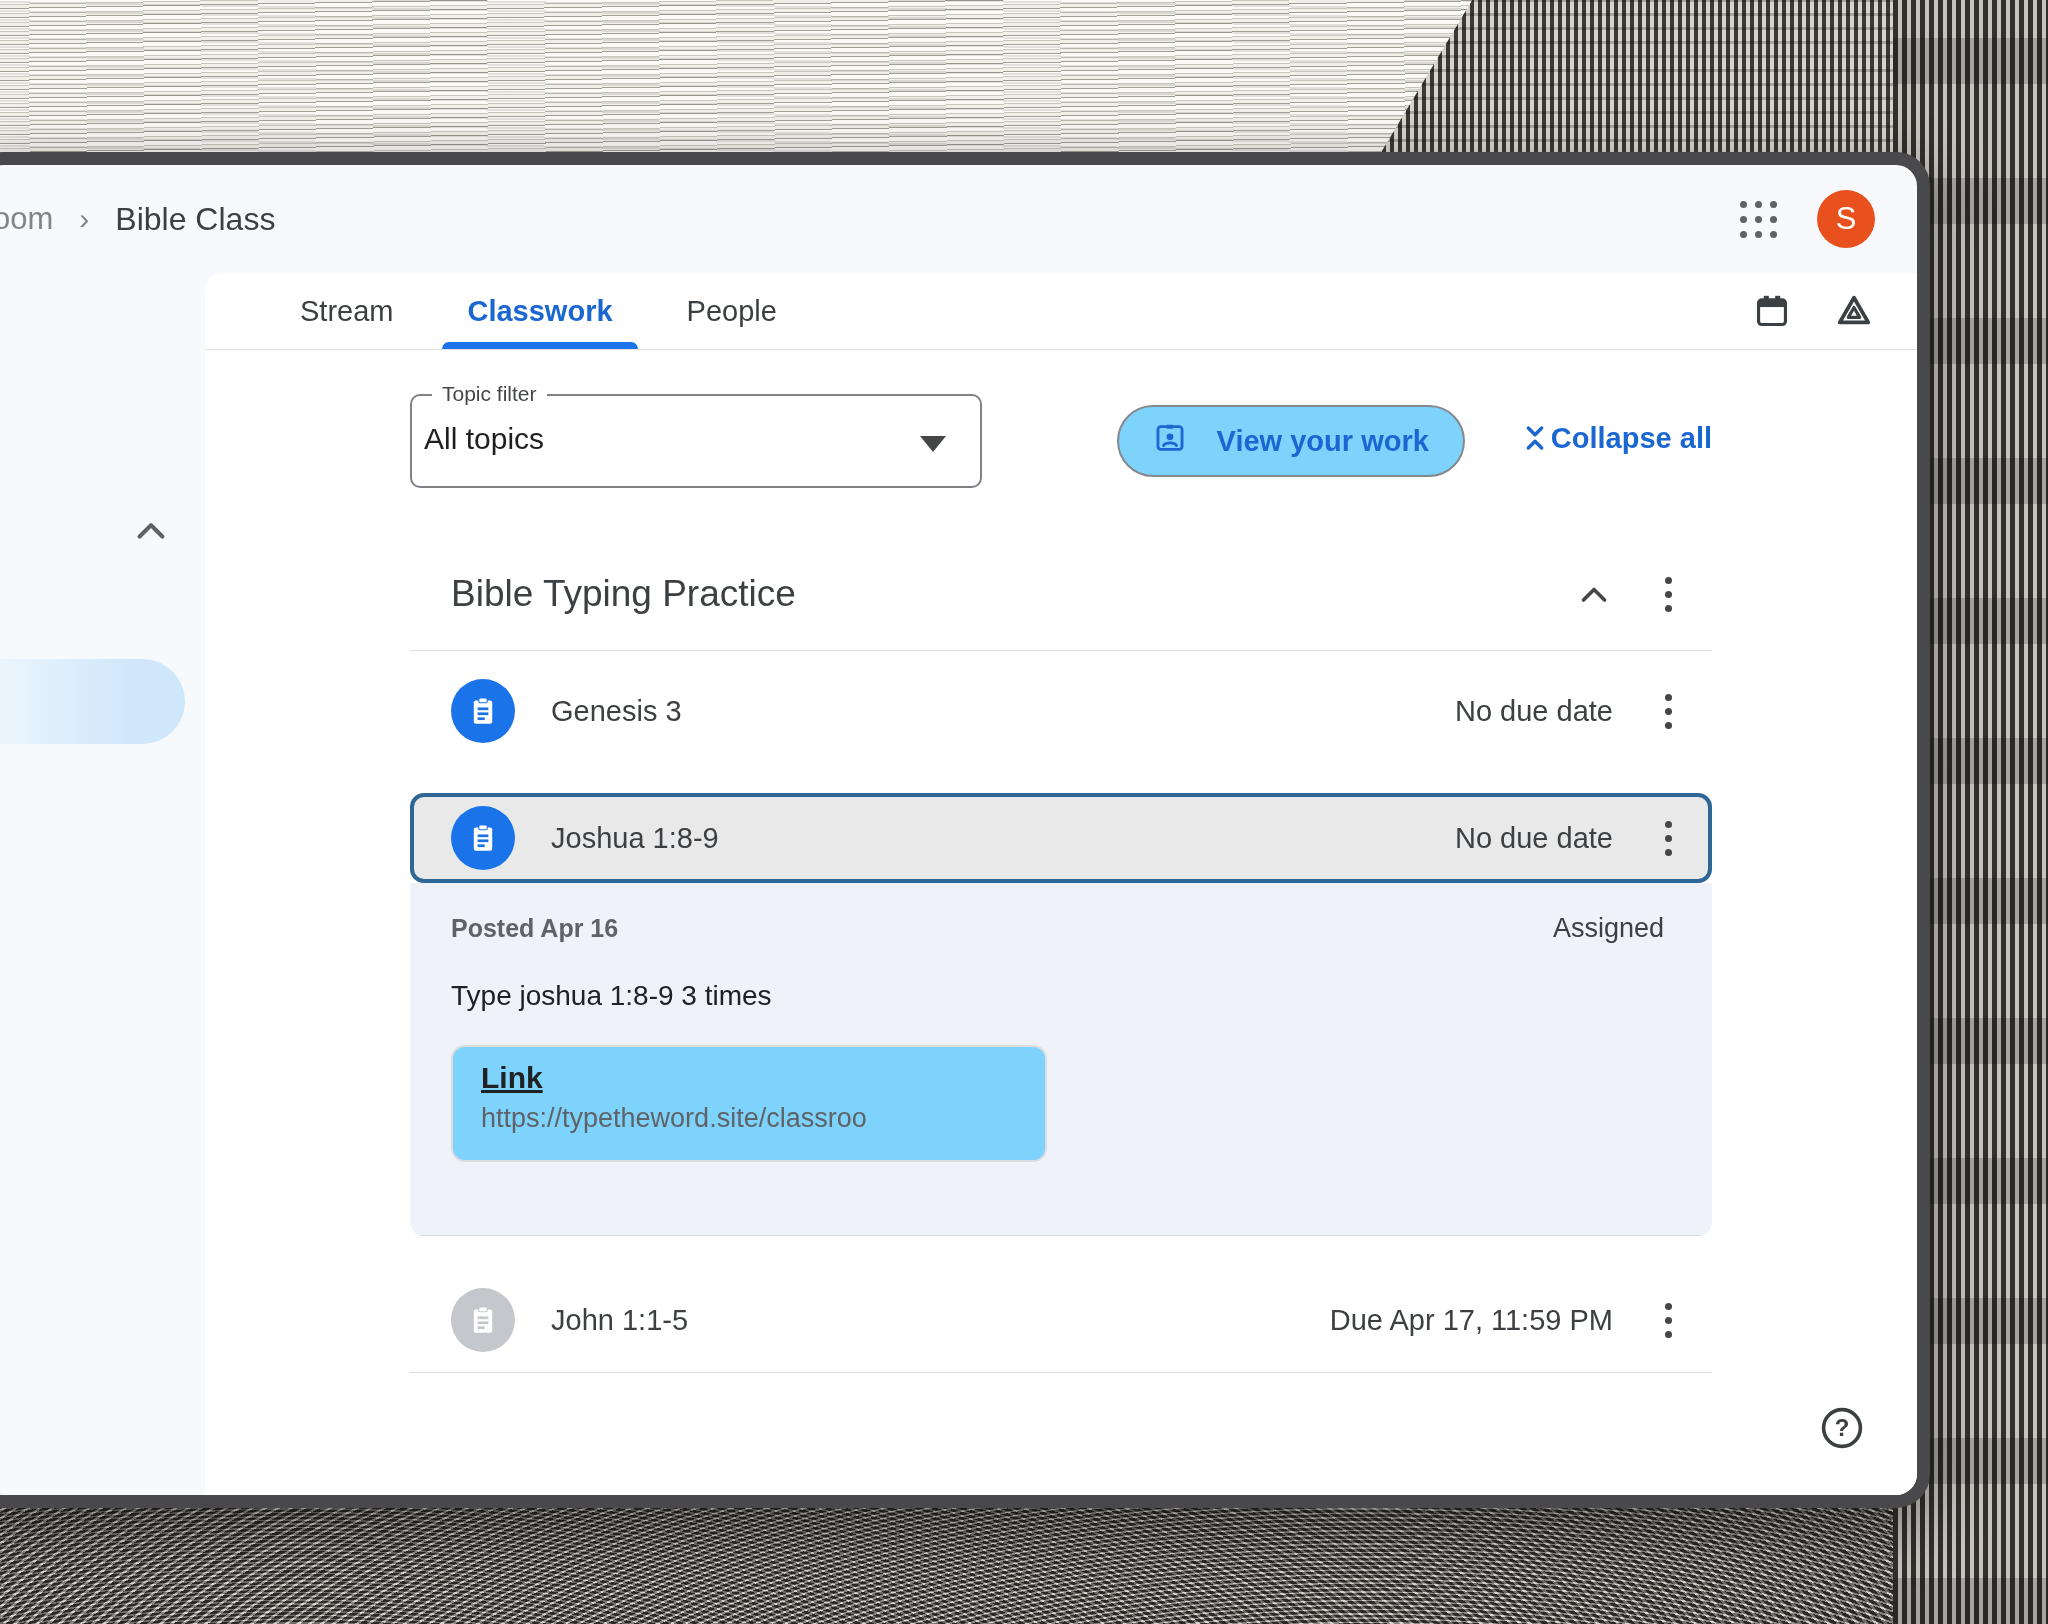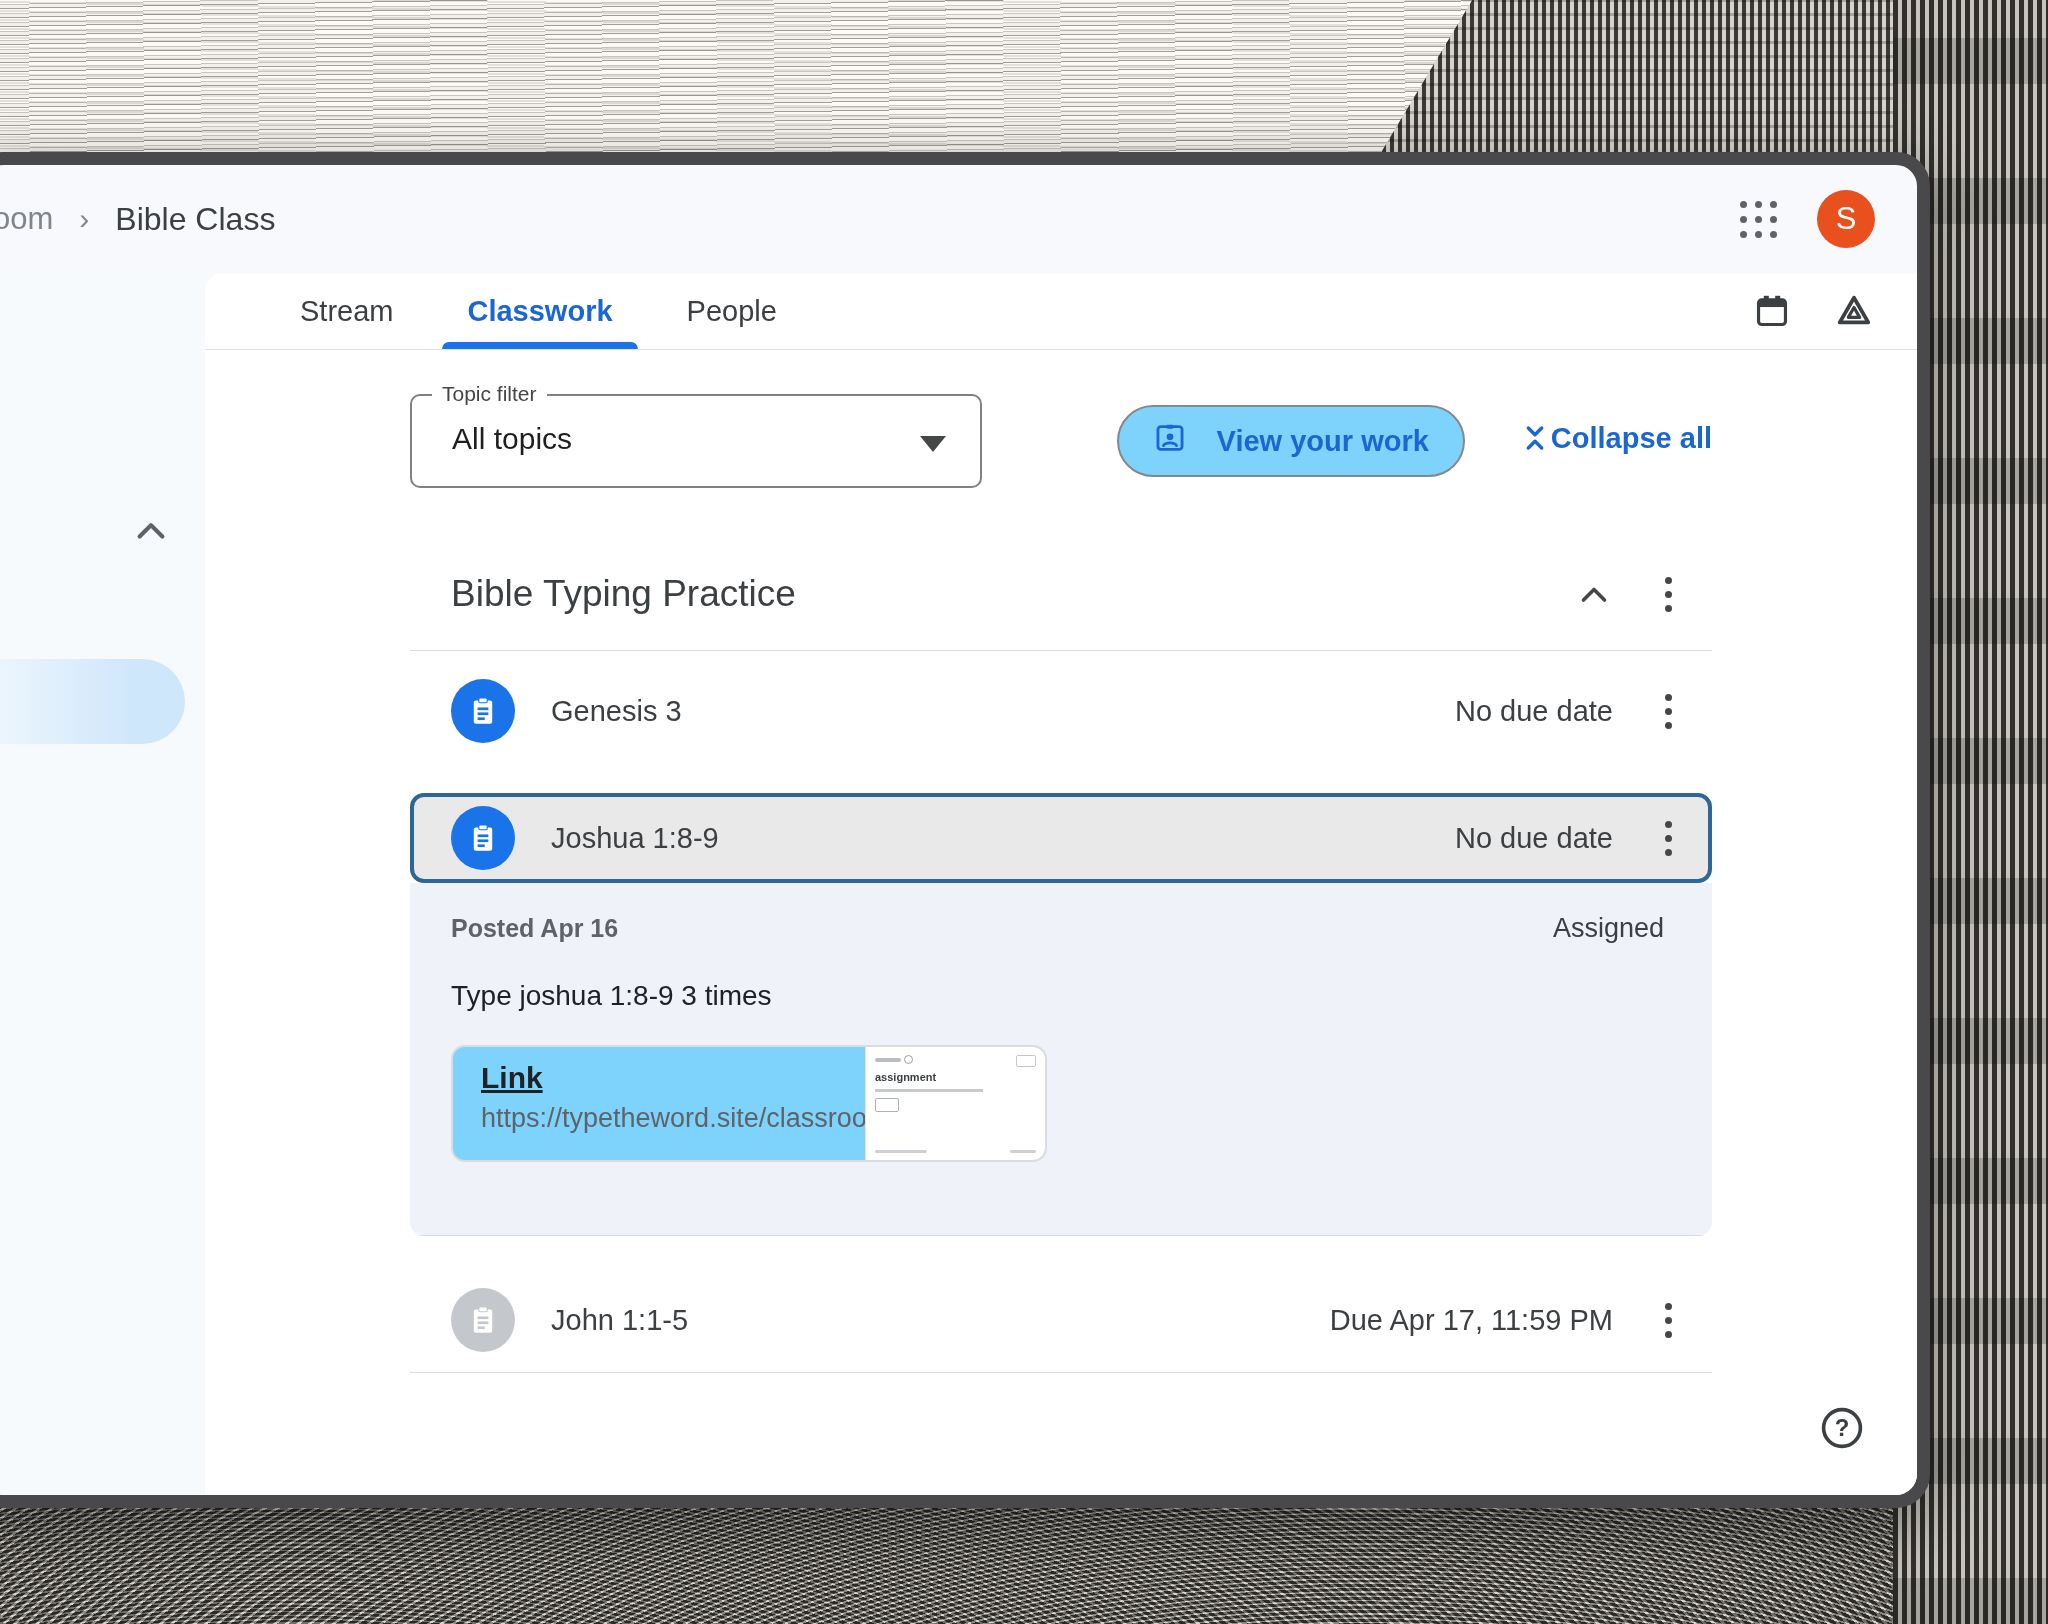--- a/index.html
+++ b/index.html
@@ -70,21 +70,21 @@
     background:#1a73e8;border-radius:8px 8px 0 0;}
   .tab-icons{position:absolute;right:44px;display:flex;gap:44px;align-items:center;}
   .tab-icons .ticon{cursor:pointer;display:flex;}
   
   .content{width:1302px;margin:0 auto;position:relative;}
   .toolbar{margin-top:44px;height:94px;display:flex;justify-content:space-between;align-items:center;}
   .topic-filter{position:relative;width:572px;height:94px;border:2px solid #7e8287;border-radius:10px;
     box-sizing:border-box;cursor:pointer;padding-left:8px;}
   .tf-legend{position:absolute;top:-14px;left:20px;background:#fff;padding:0 10px;
     font-size:21px;color:#444746;}
-  .tf-value{position:absolute;left:40px;top:26px;font-size:30px;color:#1f1f1f;}
+  .tf-value{position:absolute;left:12px;top:26px;font-size:30px;color:#1f1f1f;}
   .tf-caret{position:absolute;right:34px;top:40px;width:0;height:0;
     border-left:13px solid transparent;border-right:13px solid transparent;border-top:16px solid #444746;}
   .right-actions{display:flex;align-items:center;gap:54px;}
   .vyw-btn{display:flex;align-items:center;gap:30px;height:72px;padding:0 34px;
     border:2px solid #85888c;border-radius:40px;background:#7dd3fc;color:#1a67d2;
     font-size:29px;font-weight:bold;cursor:pointer;font-family:inherit;}
   .collapse-all{display:flex;align-items:flex-start;gap:0;color:#1a67d2;font-size:29px;
     font-weight:bold;cursor:pointer;}
   .section-head{margin-top:64px;height:84px;display:flex;align-items:center;
     padding-left:41px;padding-right:34px;box-sizing:border-box;}
@@ -300,34 +300,20 @@
         <div class="details-head">
           <span class="posted">Posted Apr 16</span>
           <span class="assigned">Assigned</span>
         </div>
         <div class="details-instr">Type joshua 1:8-9 3 times</div>
         <div class="attach">
           <div class="attach-main">
             <div class="attach-title">Link</div>
             <div class="attach-url">https://typetheword.site/classroo</div>
           </div>
-          <div class="attach-thumb">
-            <div class="t-logo">
-                <span class="t-bar"></span>
-                <span class="t-dot"></span>
-              </div>
-            <div class="t-topright"></div>
-            <div class="t-title">assignment</div>
-            <div class="t-line"></div>
-            <div class="t-btn"></div>
-            <div class="t-footer">
-                <span class="t-bar"></span>
-                <span class="t-bar short"></span>
-              </div>
-          </div>
         </div>
         <div class="details-divider"></div>
       </div>
 
       <div class="row" style="margin-top:44px;">
         <span class="row-icon gray">
           <svg width="34" height="34" viewBox="0 0 24 24">
             <rect x="5.5" y="4.5" width="13" height="16.5" rx="1.5" fill="#fff"></rect>
             <rect x="9" y="2.8" width="6" height="3.4" rx="1" fill="#fff" stroke="#c4c7cb" stroke-width="0.8"></rect>
             <rect x="8.2" y="9.5" width="7.6" height="1.9" fill="#c4c7cb"></rect>

